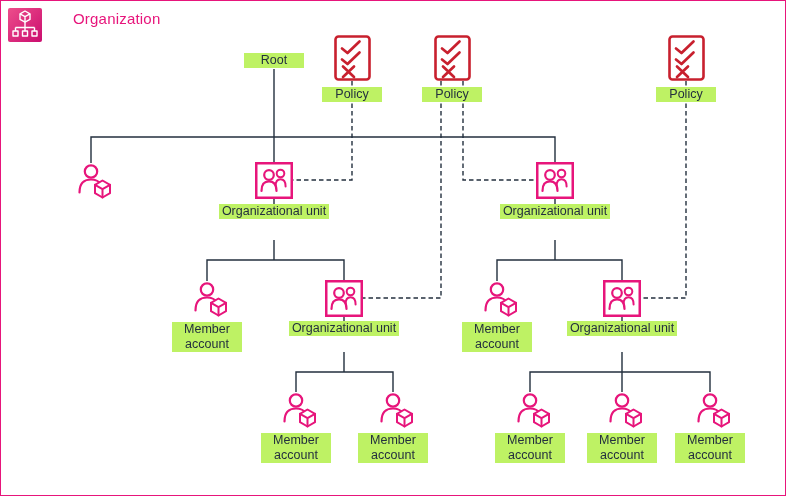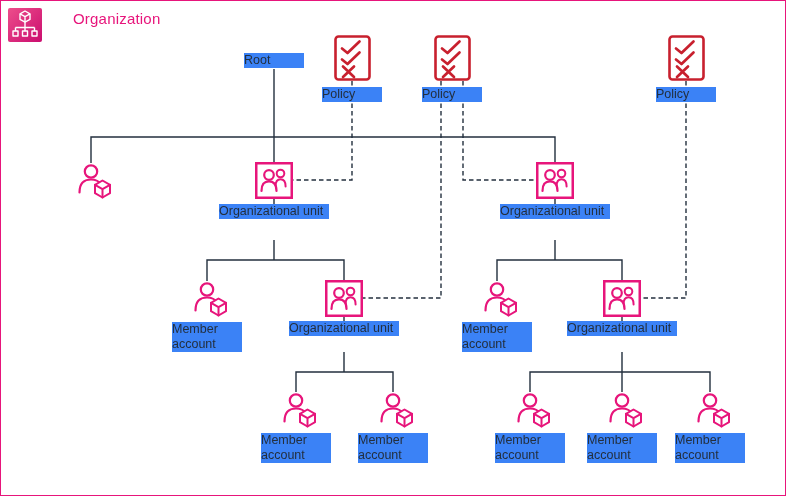--- a/index.html
+++ b/index.html
@@ -15,21 +15,21 @@
   #wires{position:absolute;left:0;top:0;z-index:0;pointer-events:none;}
   .badge{position:absolute;left:7px;top:7px;z-index:3;}
   .title{
     position:absolute;left:48px;top:9px;z-index:3;
     font-size:15px;font-weight:400;color:#E7157B;letter-spacing:.2px;margin-left:24px;
   }
   .icon{position:absolute;z-index:2;}
   .node-label{
     position:absolute;z-index:2;
     font-size:12.5px;line-height:15px;color:#232F3E;
-    text-align:left;background:#3b82f6;
+    text-align:center;background:#bef264;
   }
   .defs-holder{position:absolute;width:0;height:0;overflow:hidden;}
 </style>
 </head>
 <body>
 
 <div id="stage">
 
   <svg class="defs-holder" aria-hidden="true">
     <defs>

